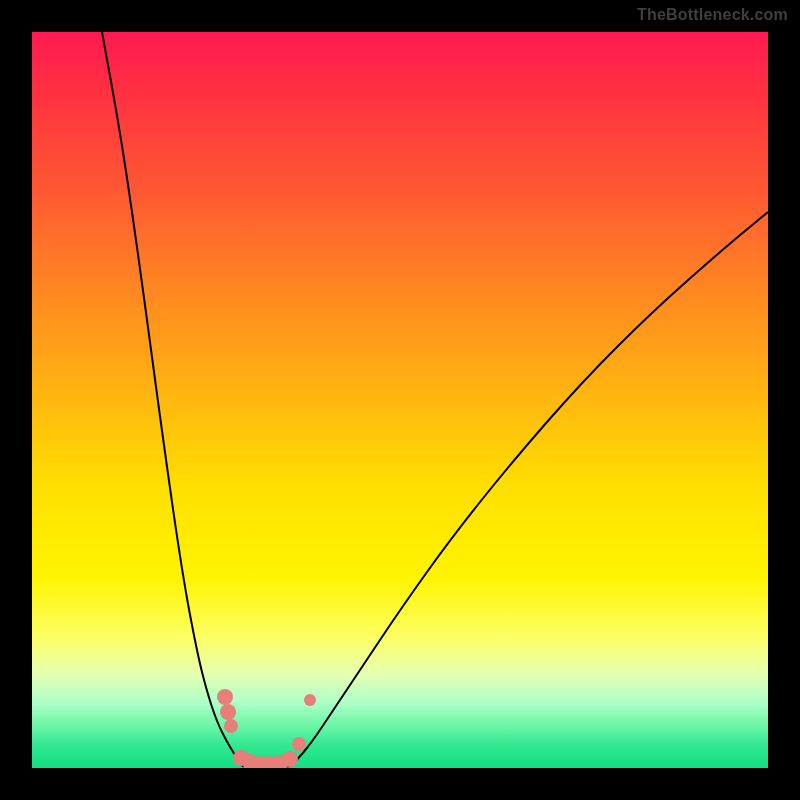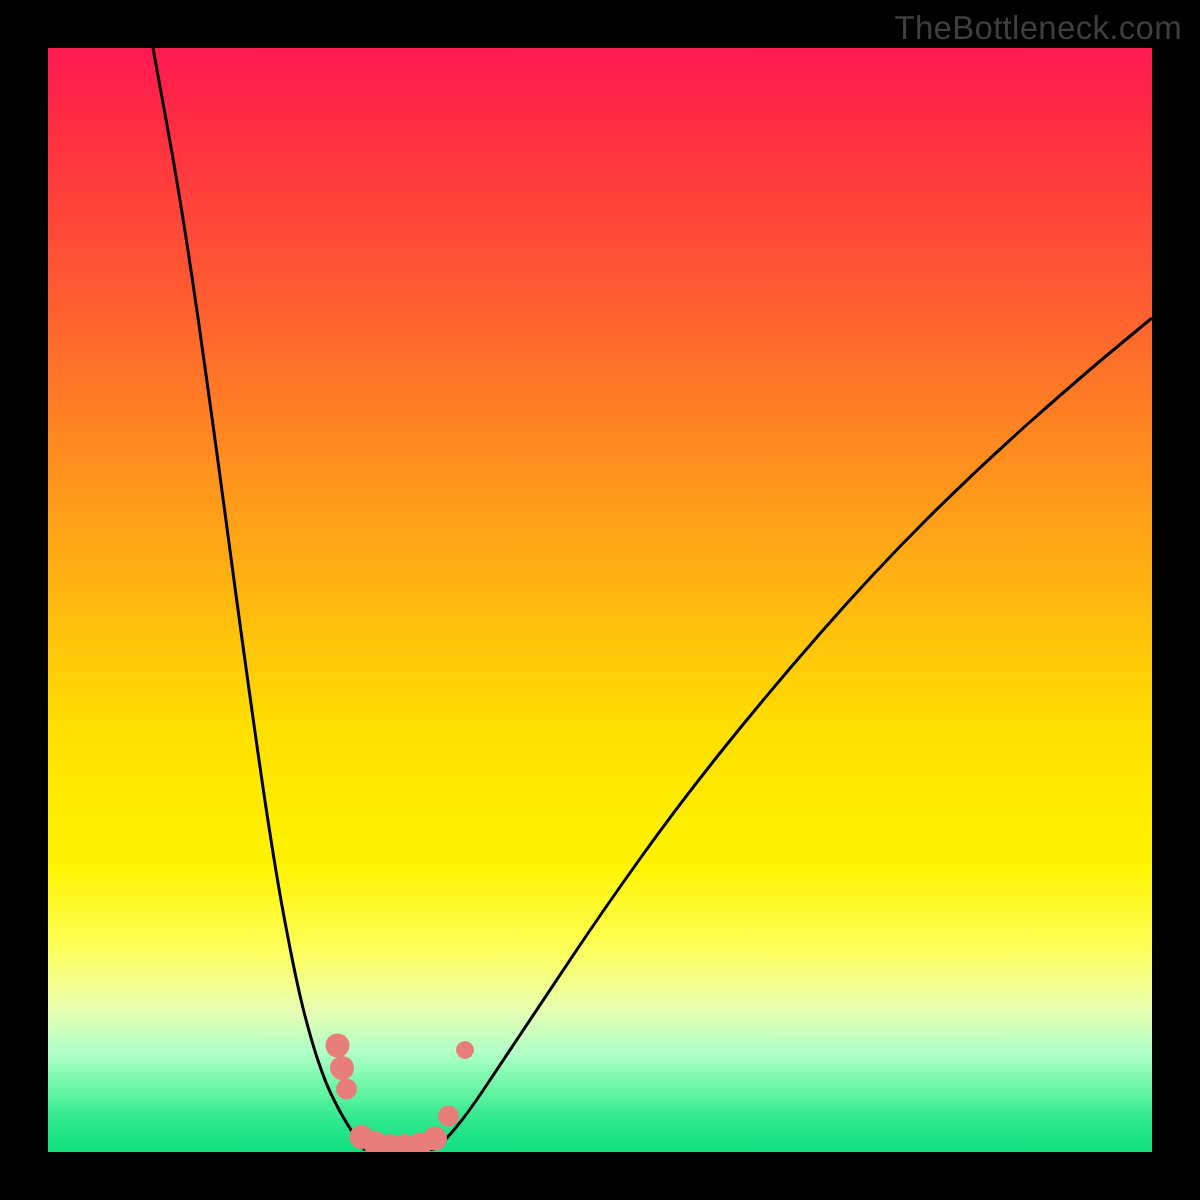--- a/index.html
+++ b/index.html
@@ -45,23 +45,23 @@
     left: 0;
     top: 0;
     width: 736px;
     height: 736px;
   }
   .watermark {
     position: absolute;
     top: 6px;
     right: 12px;
     color: #3f3f3f;
-    font-size: 22px;
+    font-size: 16px;
     letter-spacing: 0.2px;
-    font-weight: 400;
+    font-weight: 700;
   }
   .curve {
     fill: none;
     stroke: #000;
     stroke-width: 2;
   }
   .marker {
     fill: #e77e7a;
     stroke: none;
   }

